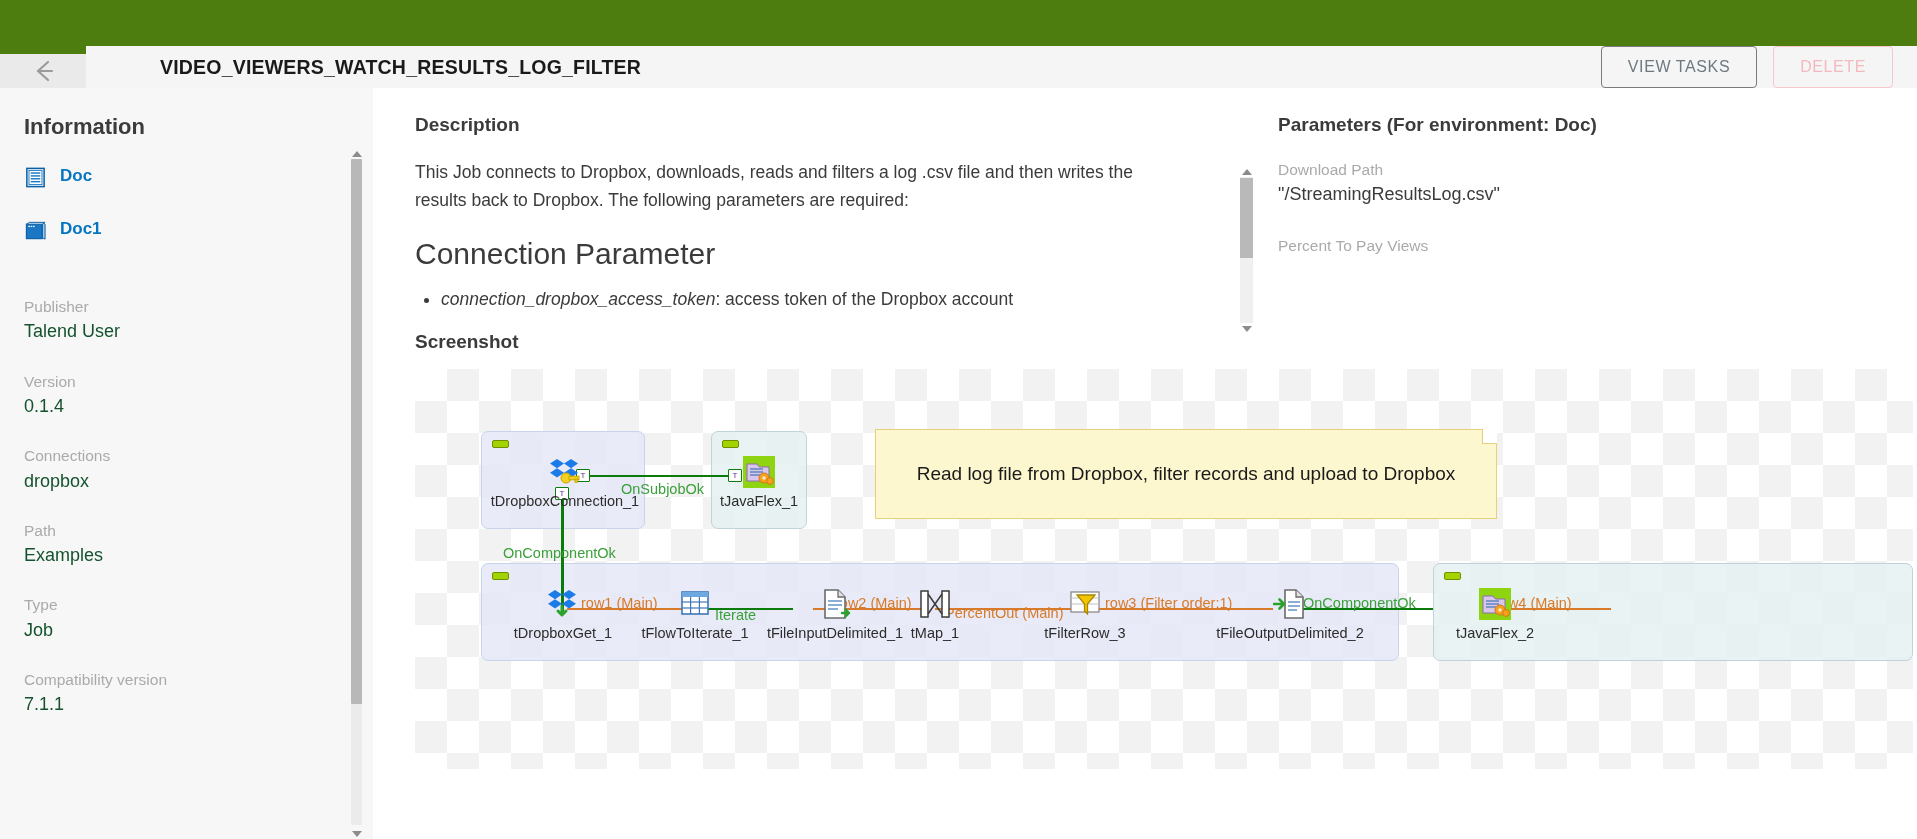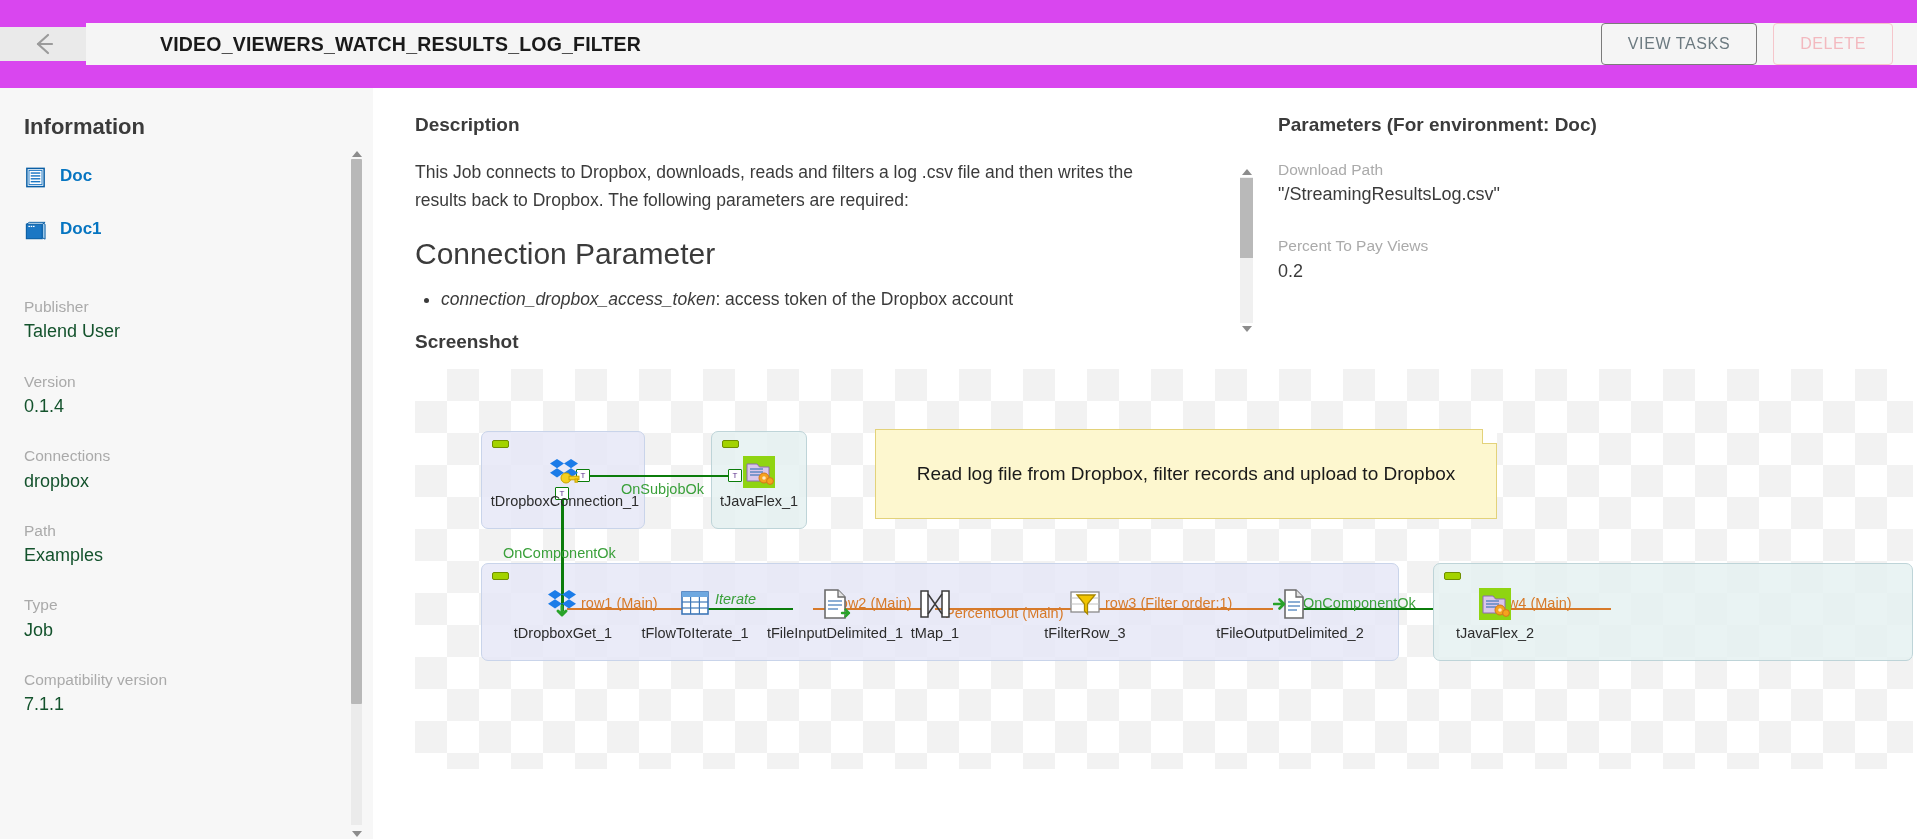--- a/index.html
+++ b/index.html
@@ -6,21 +6,21 @@
   html, body { margin:0; padding:0; }
   body {
     width:1917px; height:839px;
     font-family:"Liberation Sans", sans-serif;
     background:#ffffff; color:#3b3b3b;
     overflow:hidden;
   }
   .app { width:1917px; height:839px; position:relative; display:flex; flex-direction:column; }
 
   
-  .header { height:88px; display:flex; align-items:center; flex:0 0 88px; background:#d946ef; }
+  .header { height:88px; display:flex; align-items:flex-end; flex:0 0 88px; background:#4d7c0f; }
   .back-cell {
     width:86px; background:#eaeaea; display:flex; align-items:center; justify-content:center;
     cursor:pointer;
   }
   .back-arrow { width:34px; height:34px; display:block; }
   .header-main {
     flex:1; background:#f5f5f5; display:flex; align-items:center;
     padding:0 24px 0 74px; position:relative;
   }
   .header-title {
@@ -256,21 +256,20 @@
         </div>
 
         <div class="col-right">
           <div class="sec-title">Parameters (For environment: Doc)</div>
           <div class="param">
             <div class="k">Download Path</div>
             <div class="v">"/StreamingResultsLog.csv"</div>
           </div>
           <div class="param">
             <div class="k">Percent To Pay Views</div>
-            <div class="v">0.2</div>
           </div>
         </div>
       </div>
 
       <div class="shot-wrap">
         <div class="shot-title">Screenshot</div>
 
         <div class="canvas">
 
           <div class="subjob purple" style="left:66px; top:62px; width:164px; height:98px;">
@@ -297,21 +296,21 @@
 
           <div class="wire orange" style="left:152px; top:239px; width:118px; height:2.5px;"></div>
           <div class="wire" style="left:292px; top:239px; width:86px; height:2.5px;"></div>
           <div class="wire orange" style="left:398px; top:239px; width:110px; height:2.5px;"></div>
           <div class="wire orange" style="left:520px; top:239px; width:138px; height:2.5px;"></div>
           <div class="wire orange" style="left:676px; top:239px; width:182px; height:2.5px;"></div>
           <div class="wire" style="left:878px; top:239px; width:140px; height:2.5px;"></div>
           <div class="wire orange" style="left:1066px; top:239px; width:130px; height:2.5px;"></div>
 
           <div class="link-label orange" style="left:166px; top:226px;">row1 (Main)</div>
-          <div class="link-label" style="left:300px; top:222px;font-style:italic;">Iterate</div>
+          <div class="link-label" style="left:300px; top:238px;">Iterate</div>
           <div class="link-label orange" style="left:420px; top:226px;">row2 (Main)</div>
           <div class="link-label orange" style="left:530px; top:220px;margin-top:16px;">PercentOut (Main)</div>
           <div class="link-label orange" style="left:690px; top:226px;">row3 (Filter order:1)</div>
           <div class="link-label" style="left:888px; top:226px;">OnComponentOk</div>
           <div class="link-label orange" style="left:1080px; top:226px;">row4 (Main)</div>
 
           <div class="node" style="left:70px; top:86px; width:160px;">
             <svg class="nicon" viewBox="0 0 34 34">
               <g fill="#1b7ce8">
                 <polygon points="9,4 2,8.6 9,13.2 16,8.6"></polygon>

